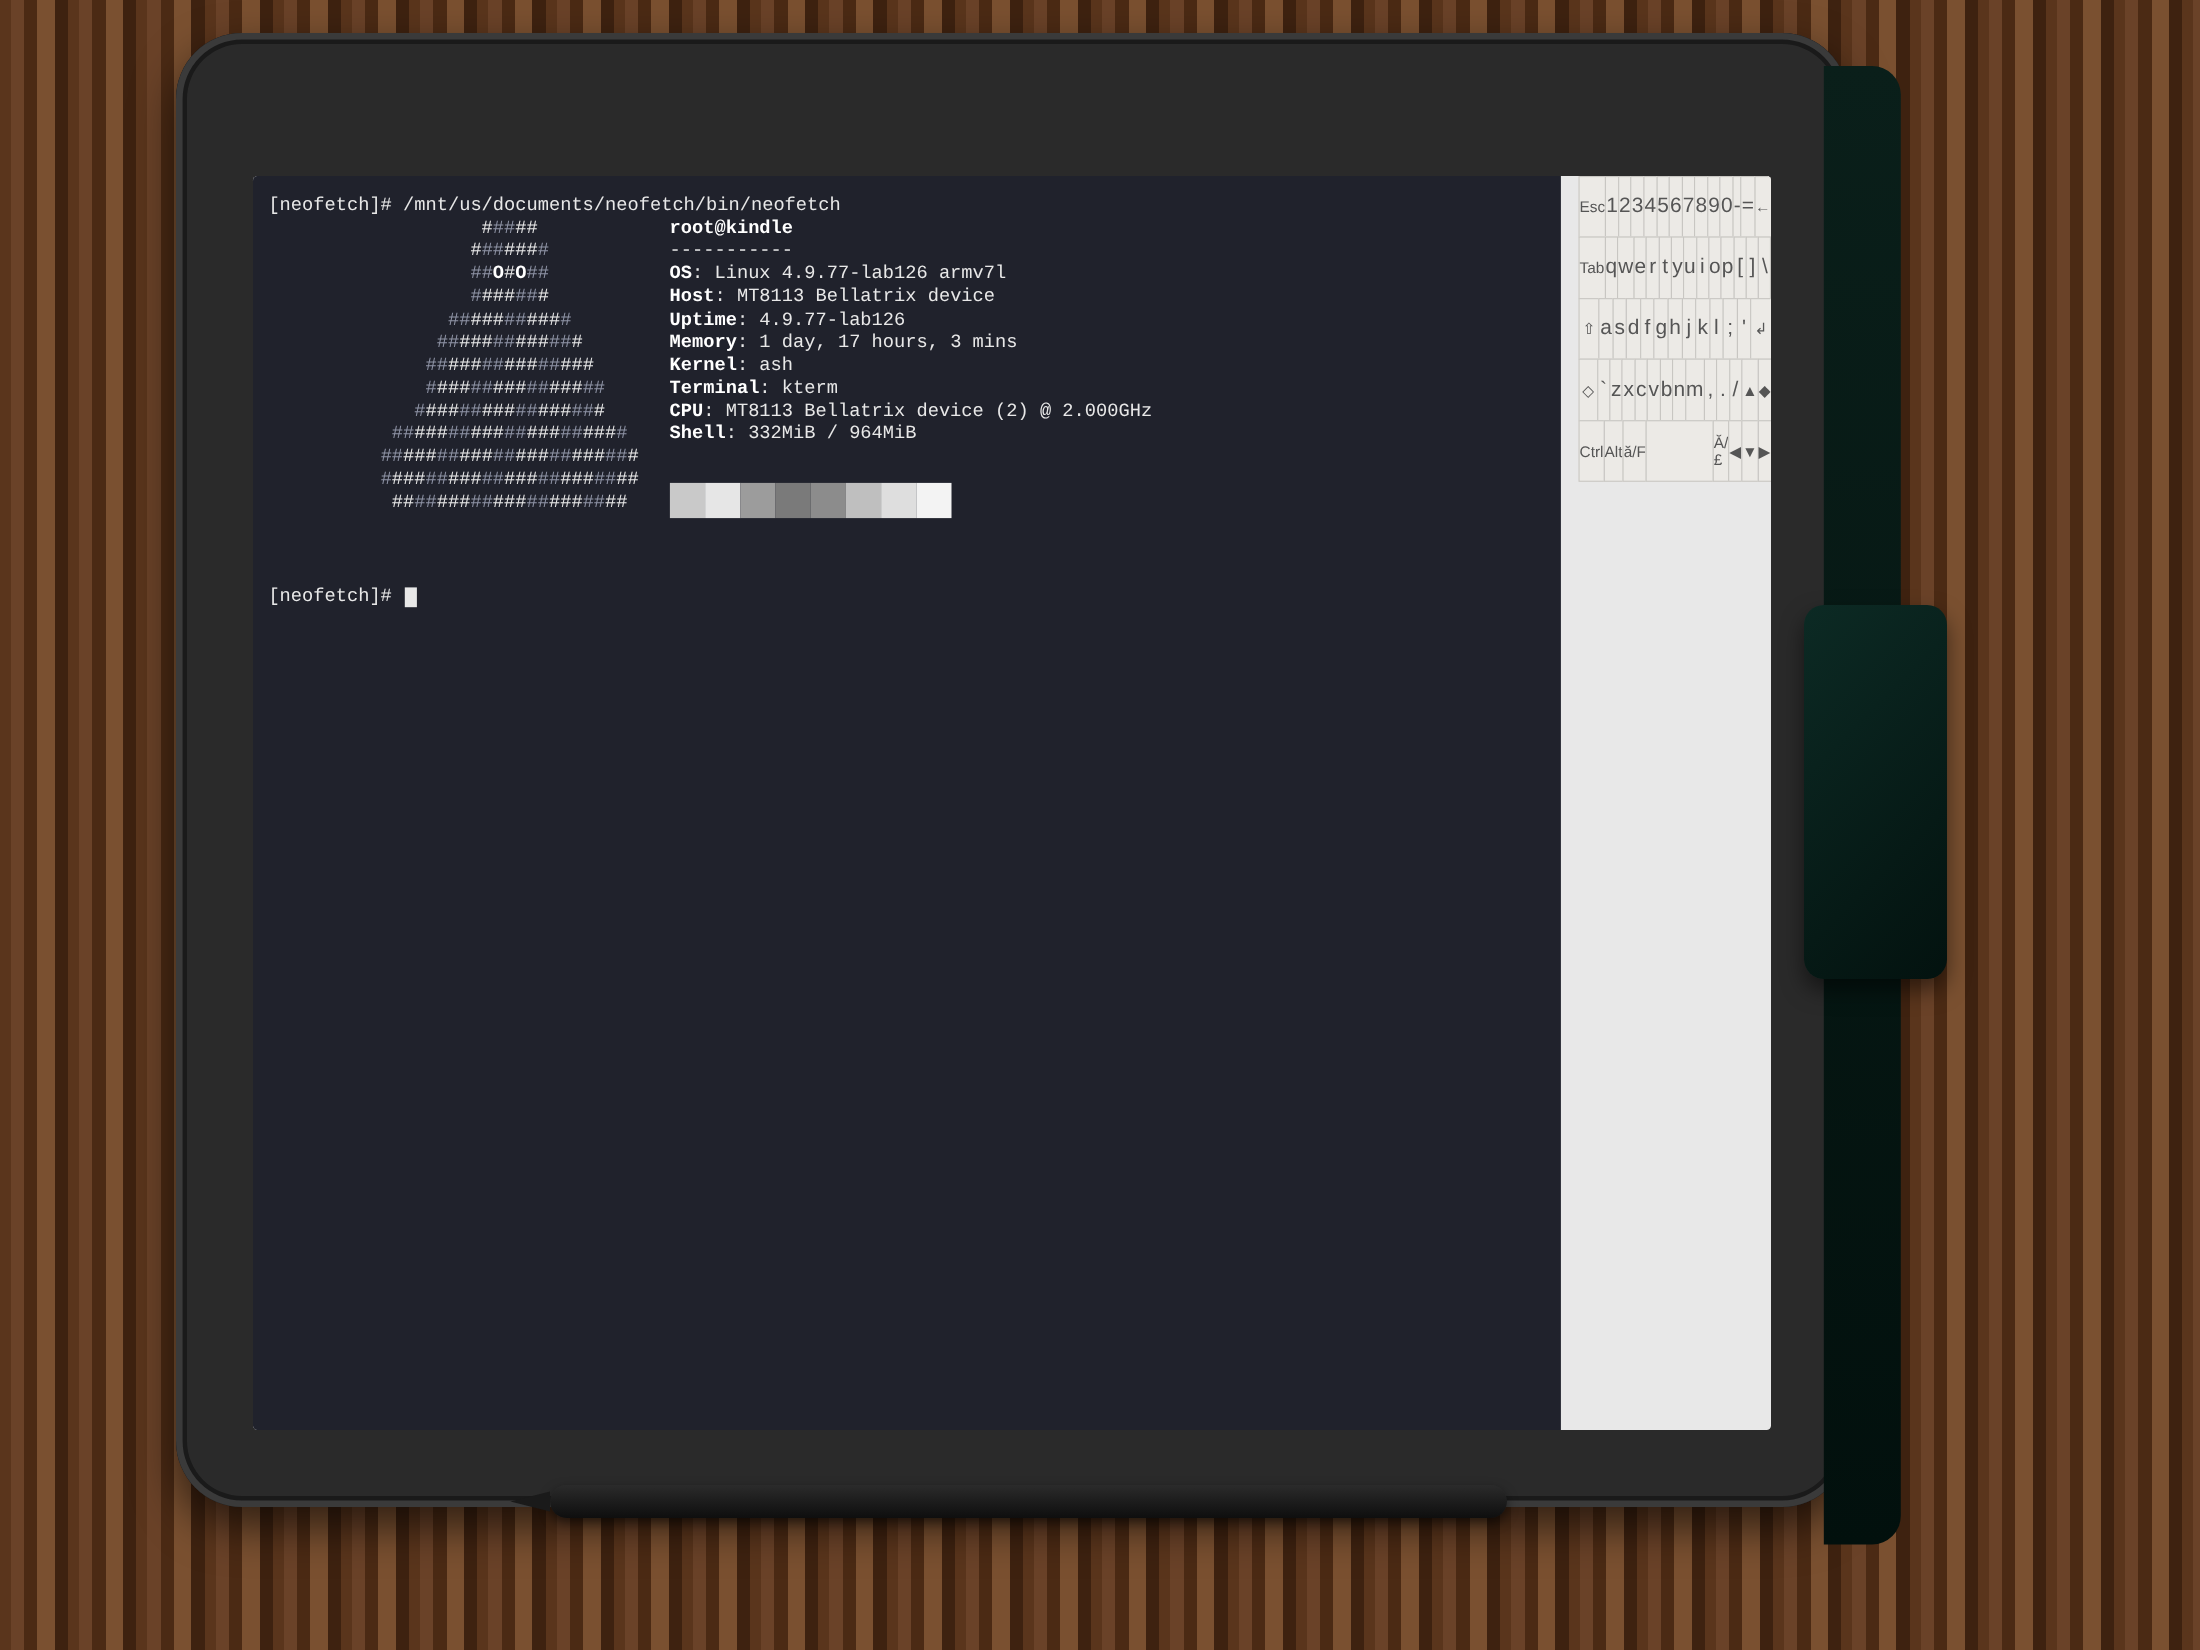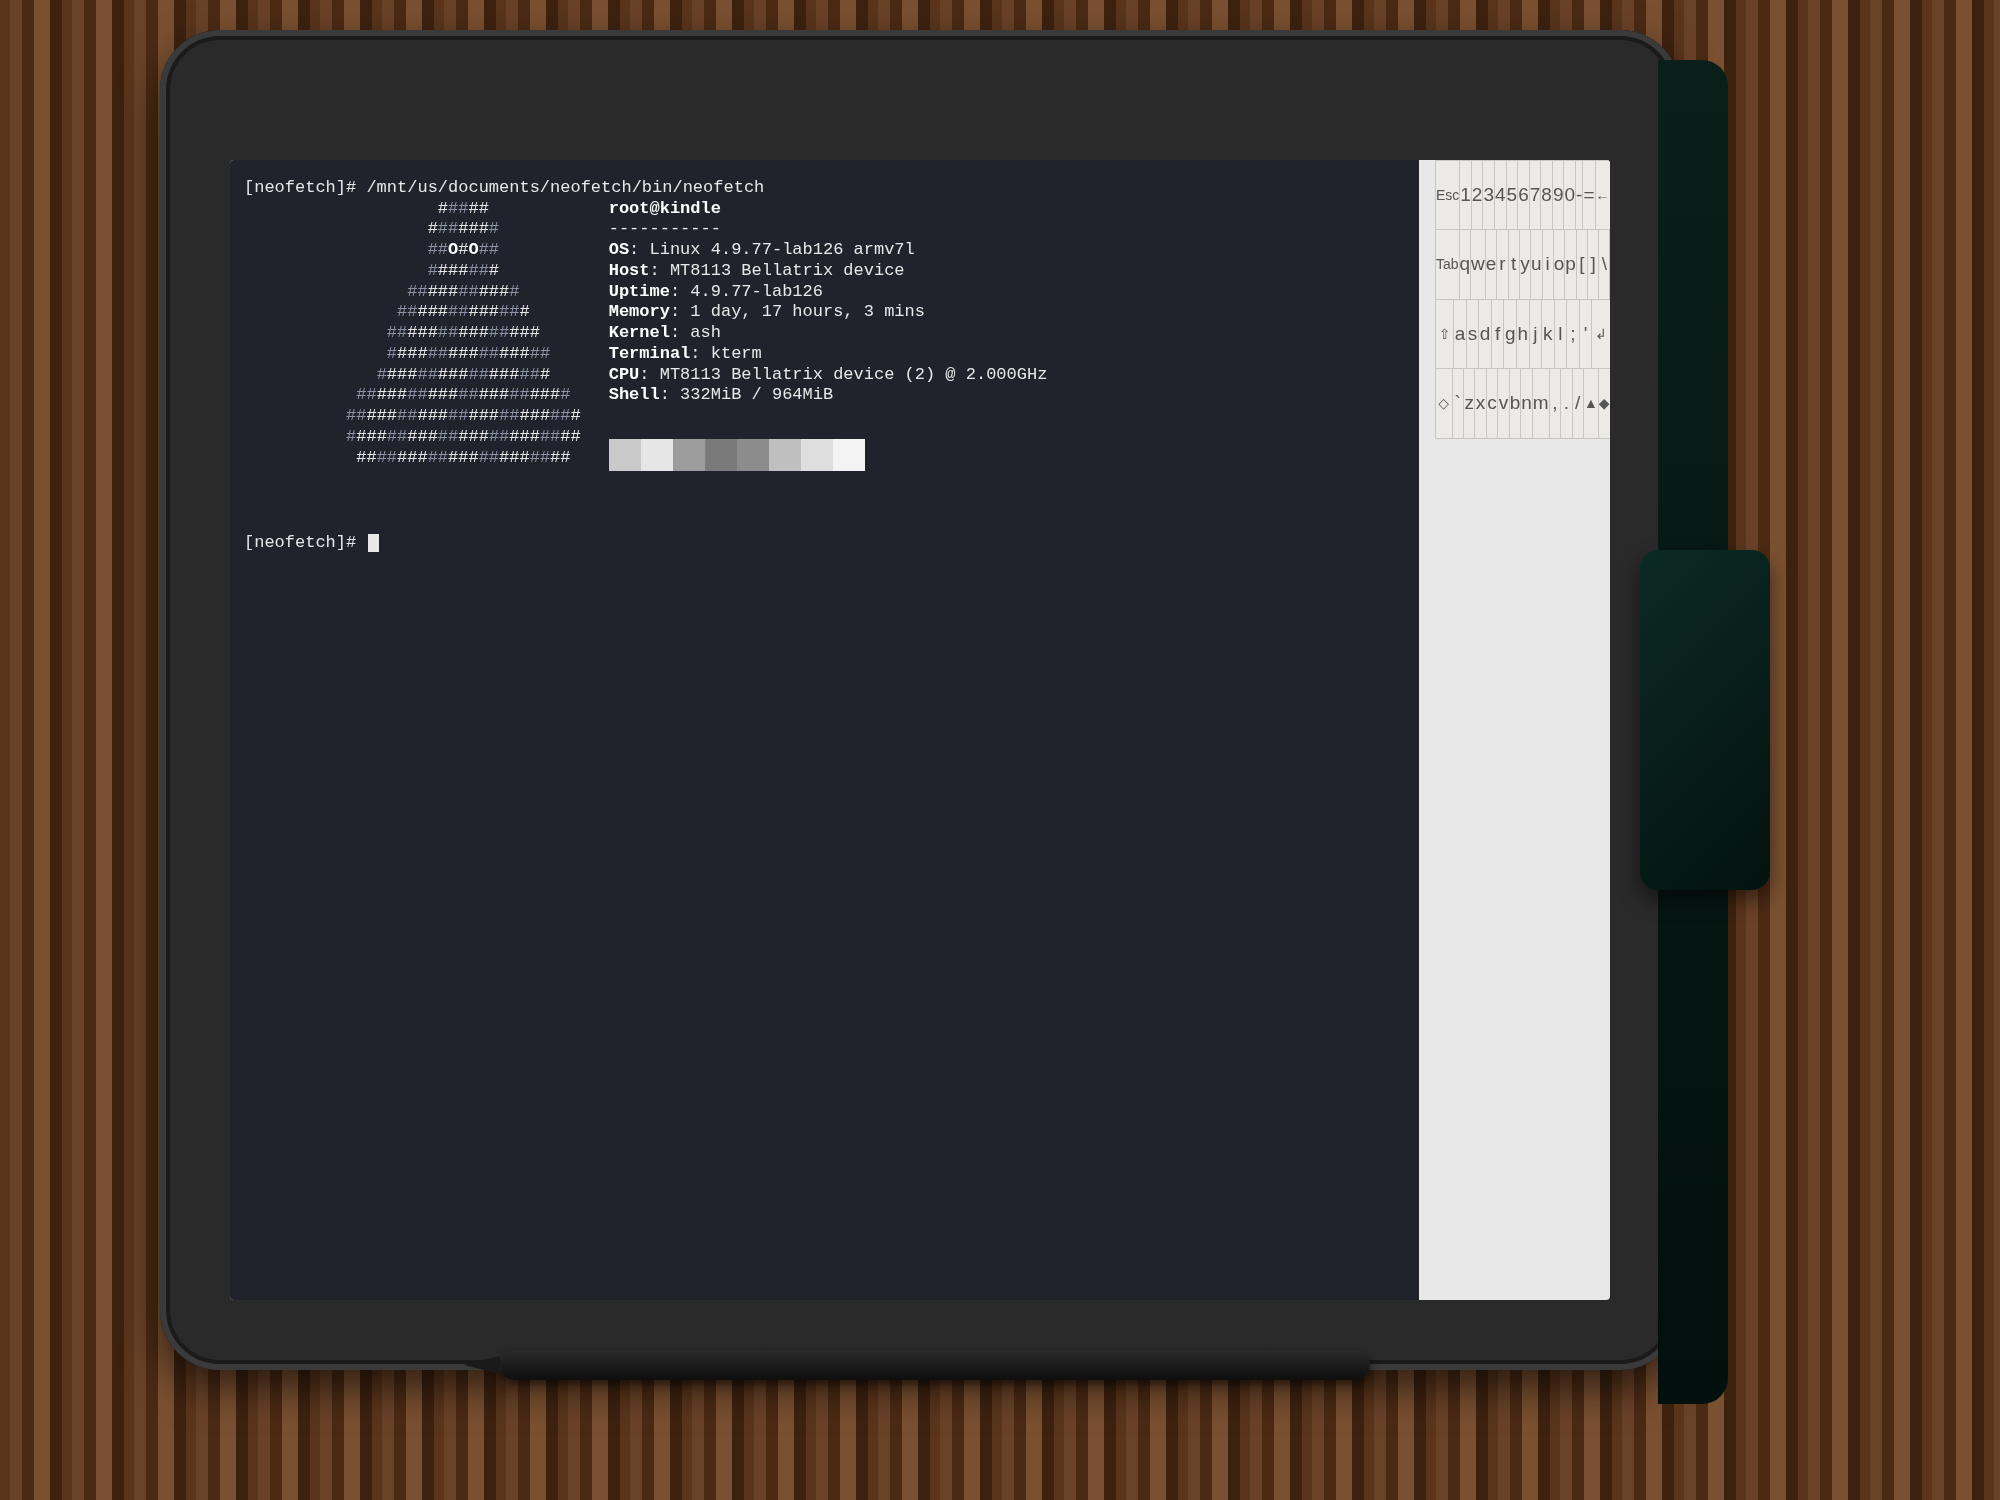--- a/index.html
+++ b/index.html
@@ -304,18 +304,44 @@
             <div class="key">
               <span>/</span>
             </div>
             <div class="key">
               <span class="tri">▲</span>
             </div>
             <div class="key">
               <span class="tri">◆</span>
             </div>
           </div>
+          <div class="krow">
+            <div class="key wide15 small">
+              <span>Ctrl</span>
+            </div>
+            <div class="key small">
+              <span>Alt</span>
+            </div>
+            <div class="key small">
+              <span>ă/F</span>
+            </div>
+            <div class="key wide8">
+              <span></span>
+            </div>
+            <div class="key small">
+              <span>Ă/£</span>
+            </div>
+            <div class="key">
+              <span class="tri">◀</span>
+            </div>
+            <div class="key">
+              <span class="tri">▼</span>
+            </div>
+            <div class="key">
+              <span class="tri">▶</span>
+            </div>
+          </div>
         </div>
 
     </div>
     <div class="stylus"></div>
   </div>
 </div>
 
 </body></html>

